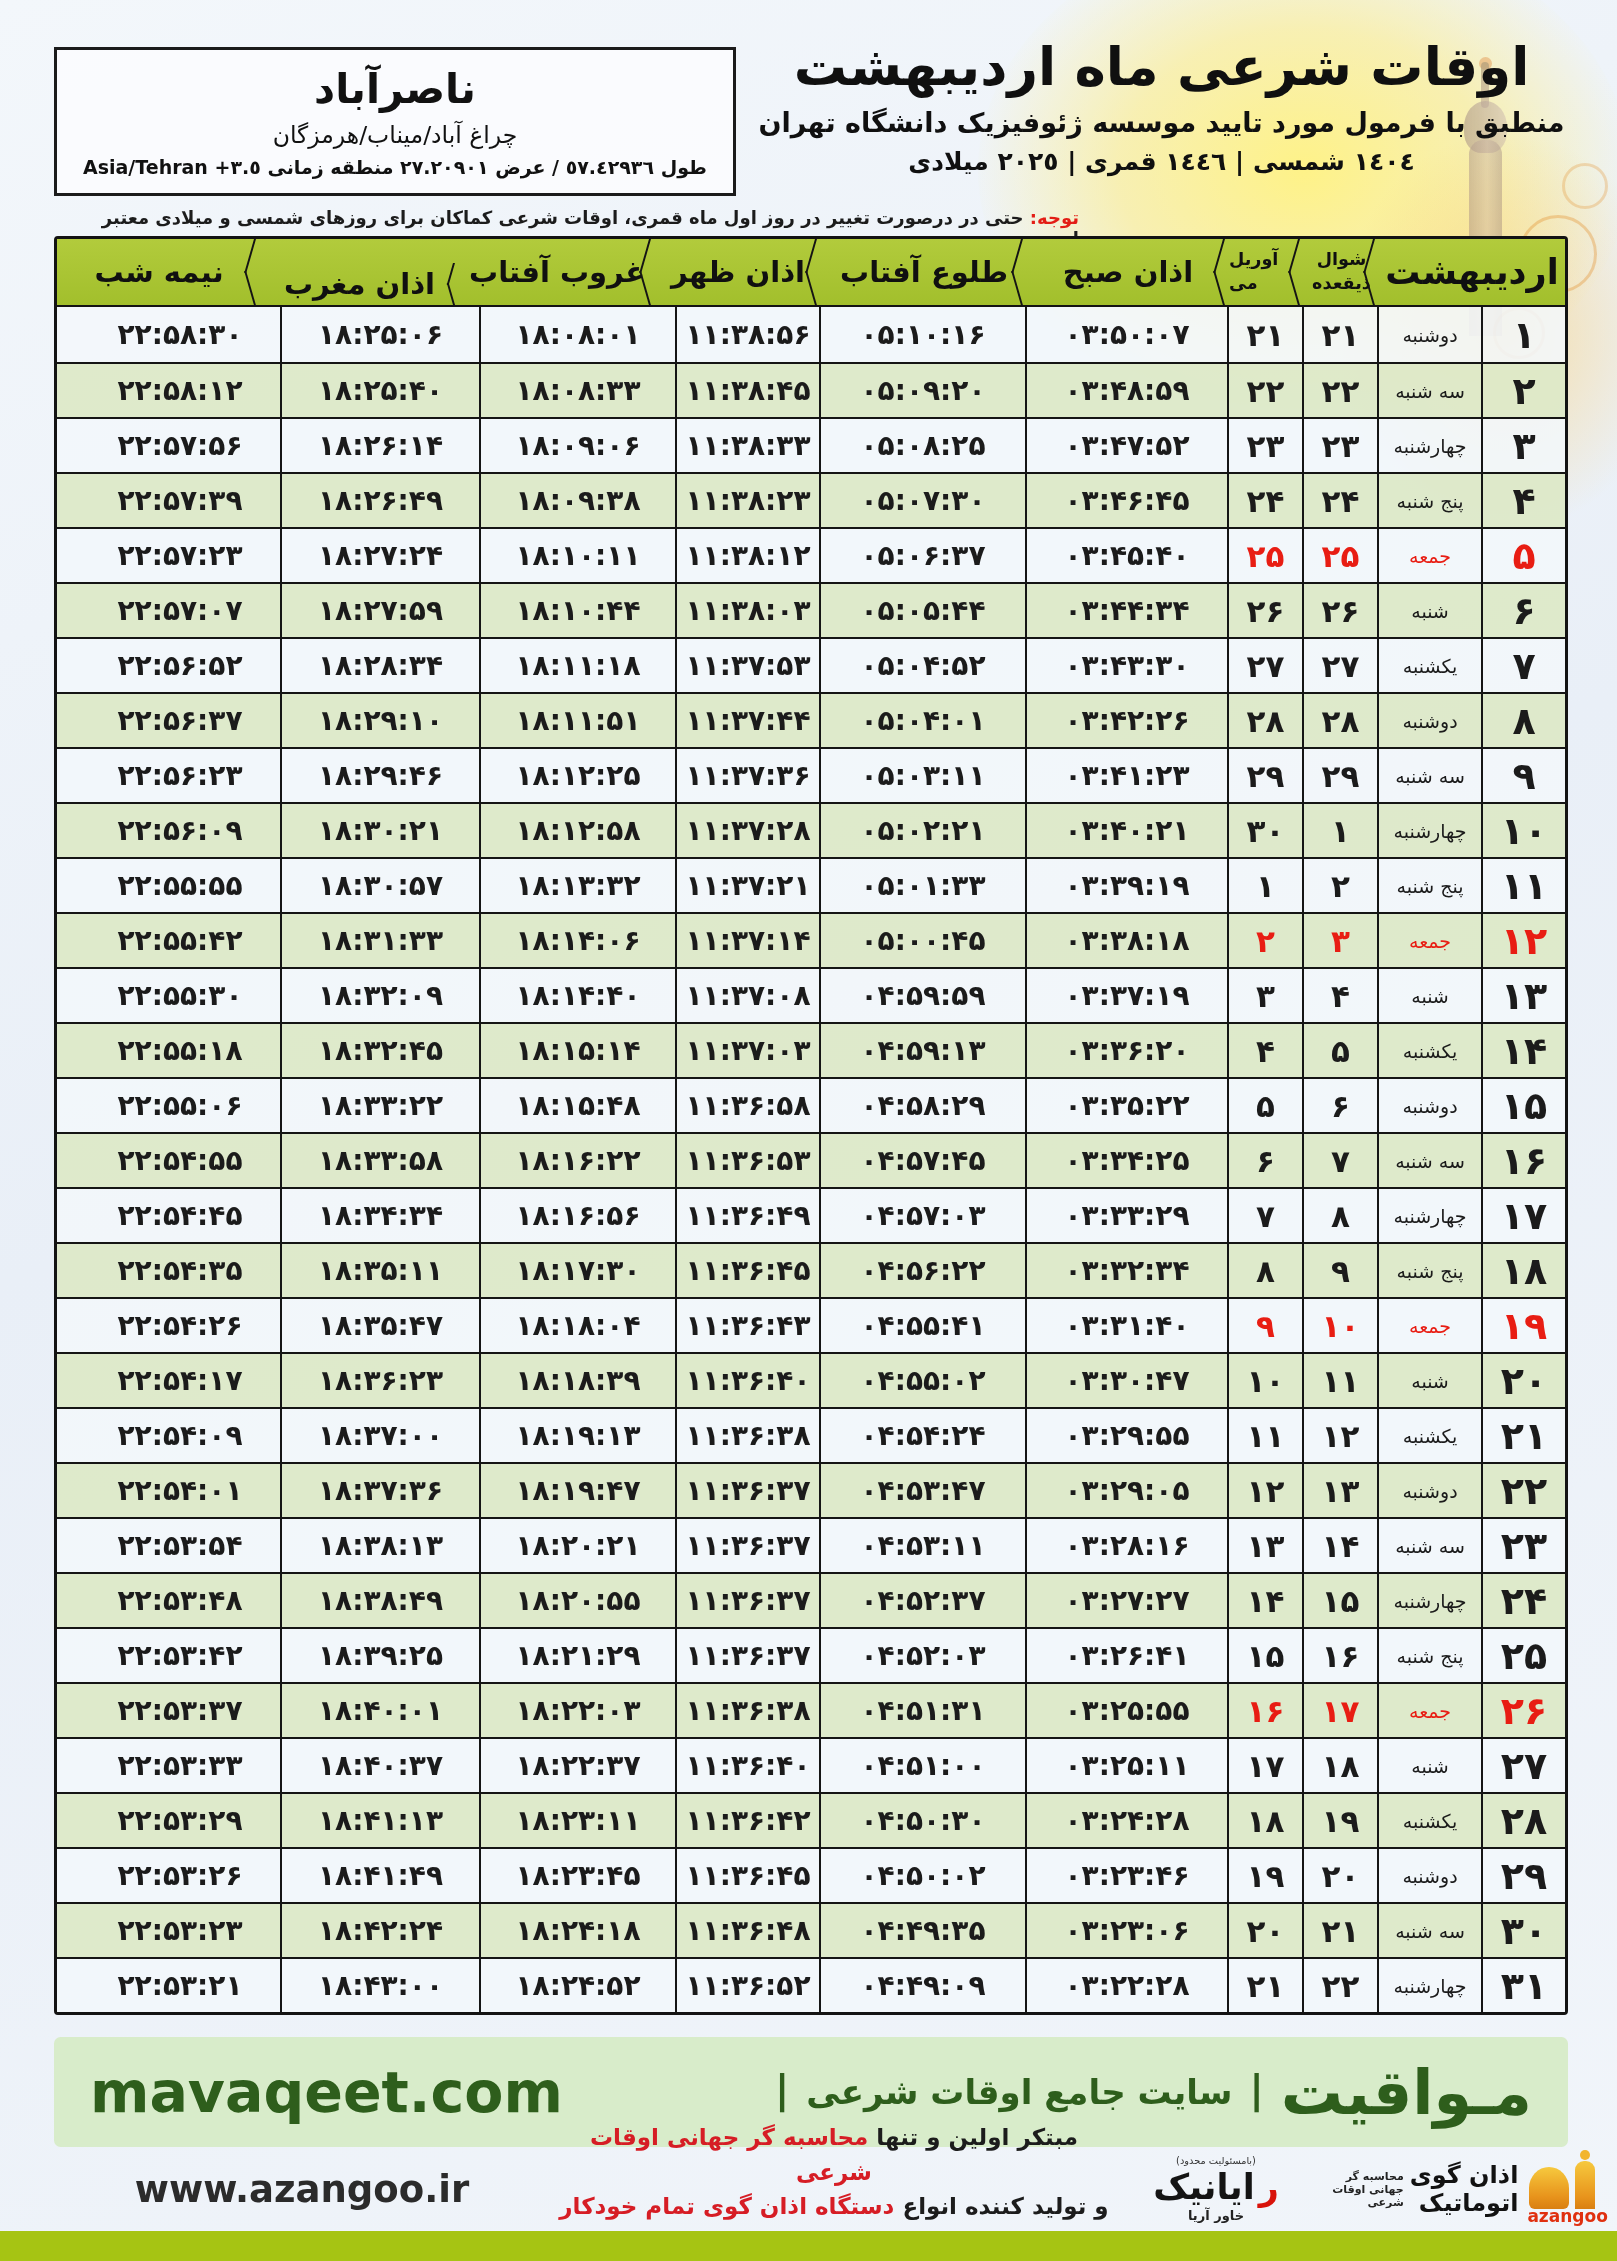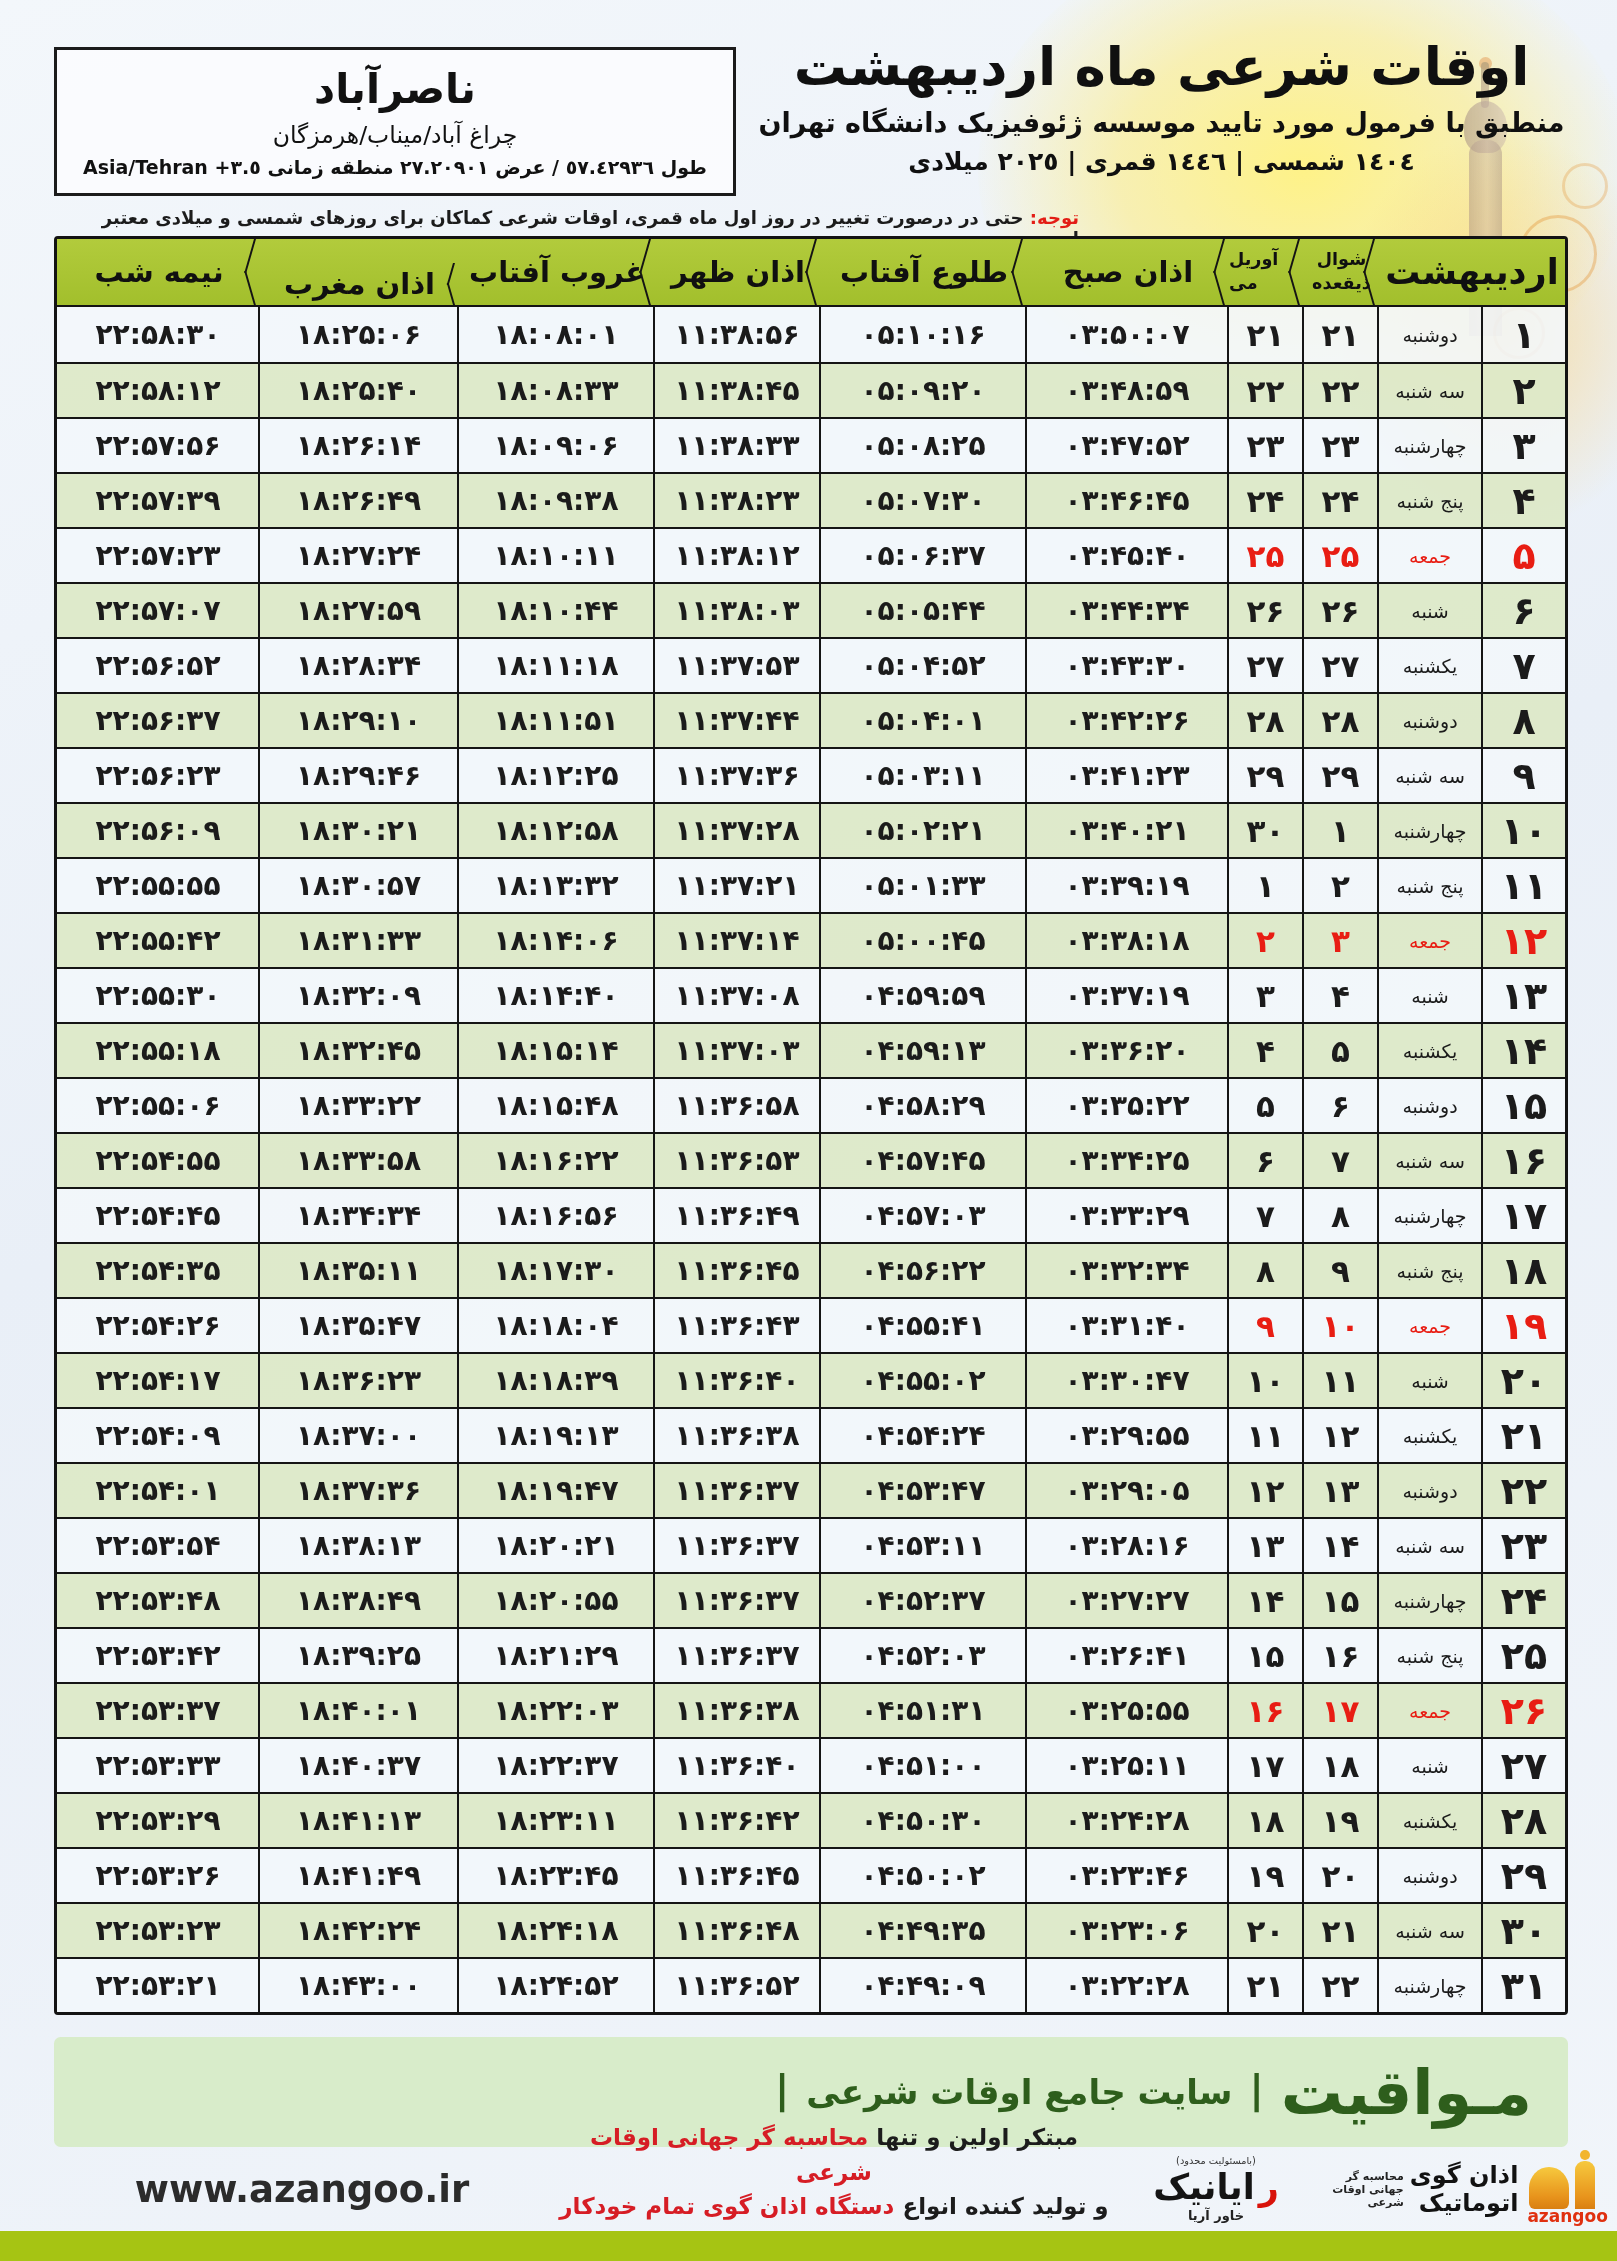--- a/index.html
+++ b/index.html
@@ -57,21 +57,21 @@
   .trow{display:flex;height:55px;border-top:2.3px solid #151515;}
   .trow:first-child{border-top:none;}
   .trow.light{background:rgba(243,247,250,.88);}
   .trow.green{background:rgba(221,233,200,.94);}
   .cell{display:flex;justify-content:center;align-items:center;color:#1b1b1b;overflow:hidden;}
   .cell+.cell{border-right:2px solid #151515;}
   .c-day{width:82px;font-size:38px;font-weight:bold;}
   .c-weekday{width:104px;font-size:19px;}
   .c-lunar{width:75px;font-size:31px;font-weight:bold;}
   .c-greg{width:75px;font-size:31px;font-weight:bold;}
-  .c-fajr{width:202px;} .c-sunrise{width:206px;} .c-noon{width:166px;}
+  .c-fajr{width:202px;} .c-sunrise{width:206px;} .c-noon{width:144px;}
   .c-sunset{width:196px;} .c-maghrib{width:199px;} .c-midnight{width:202px;}
   .c-fajr,.c-sunrise,.c-noon,.c-sunset,.c-maghrib,.c-midnight{font-size:28px;font-weight:bold;letter-spacing:-0.7px;}
   .trow.holiday .c-day,.trow.holiday .c-weekday,.trow.holiday .c-lunar,.trow.holiday .c-greg{color:#e81d13;}
   
   .mbar{position:absolute;left:55px;top:2037px;width:1514px;height:110px;background:#d8ecca;border-radius:6.5px;
         display:flex;align-items:center;justify-content:space-between;padding:0 36px;color:#2e5e1c;}
   .mbrand{display:flex;align-items:center;gap:17px;}
   .m-name{font-size:62px;font-weight:bold;}
   .m-sep{font-size:39px;font-weight:bold;transform:translateY(-2.6px);}
   .m-tag1{font-size:34px;font-weight:bold;}
@@ -549,20 +549,21 @@
       </div>
   </div>
 
   <div class="mbar">
     <div class="mbrand">
       <span class="m-name">مـواقیت</span>
       <span class="m-sep">|</span>
       <span class="m-tag1">سایت جامع اوقات شرعی</span>
       <span class="m-sep">|</span>
     </div>
+    <div class="m-site">mavaqeet.com</div>
   </div>
 
   <div class="bottom">
     <div class="az-logo">
       <div class="az-art">
         <div class="az-dome"></div>
         <div class="az-min"></div>
         <div class="az-latin">azangoo</div>
       </div>
       <div class="az-text">

